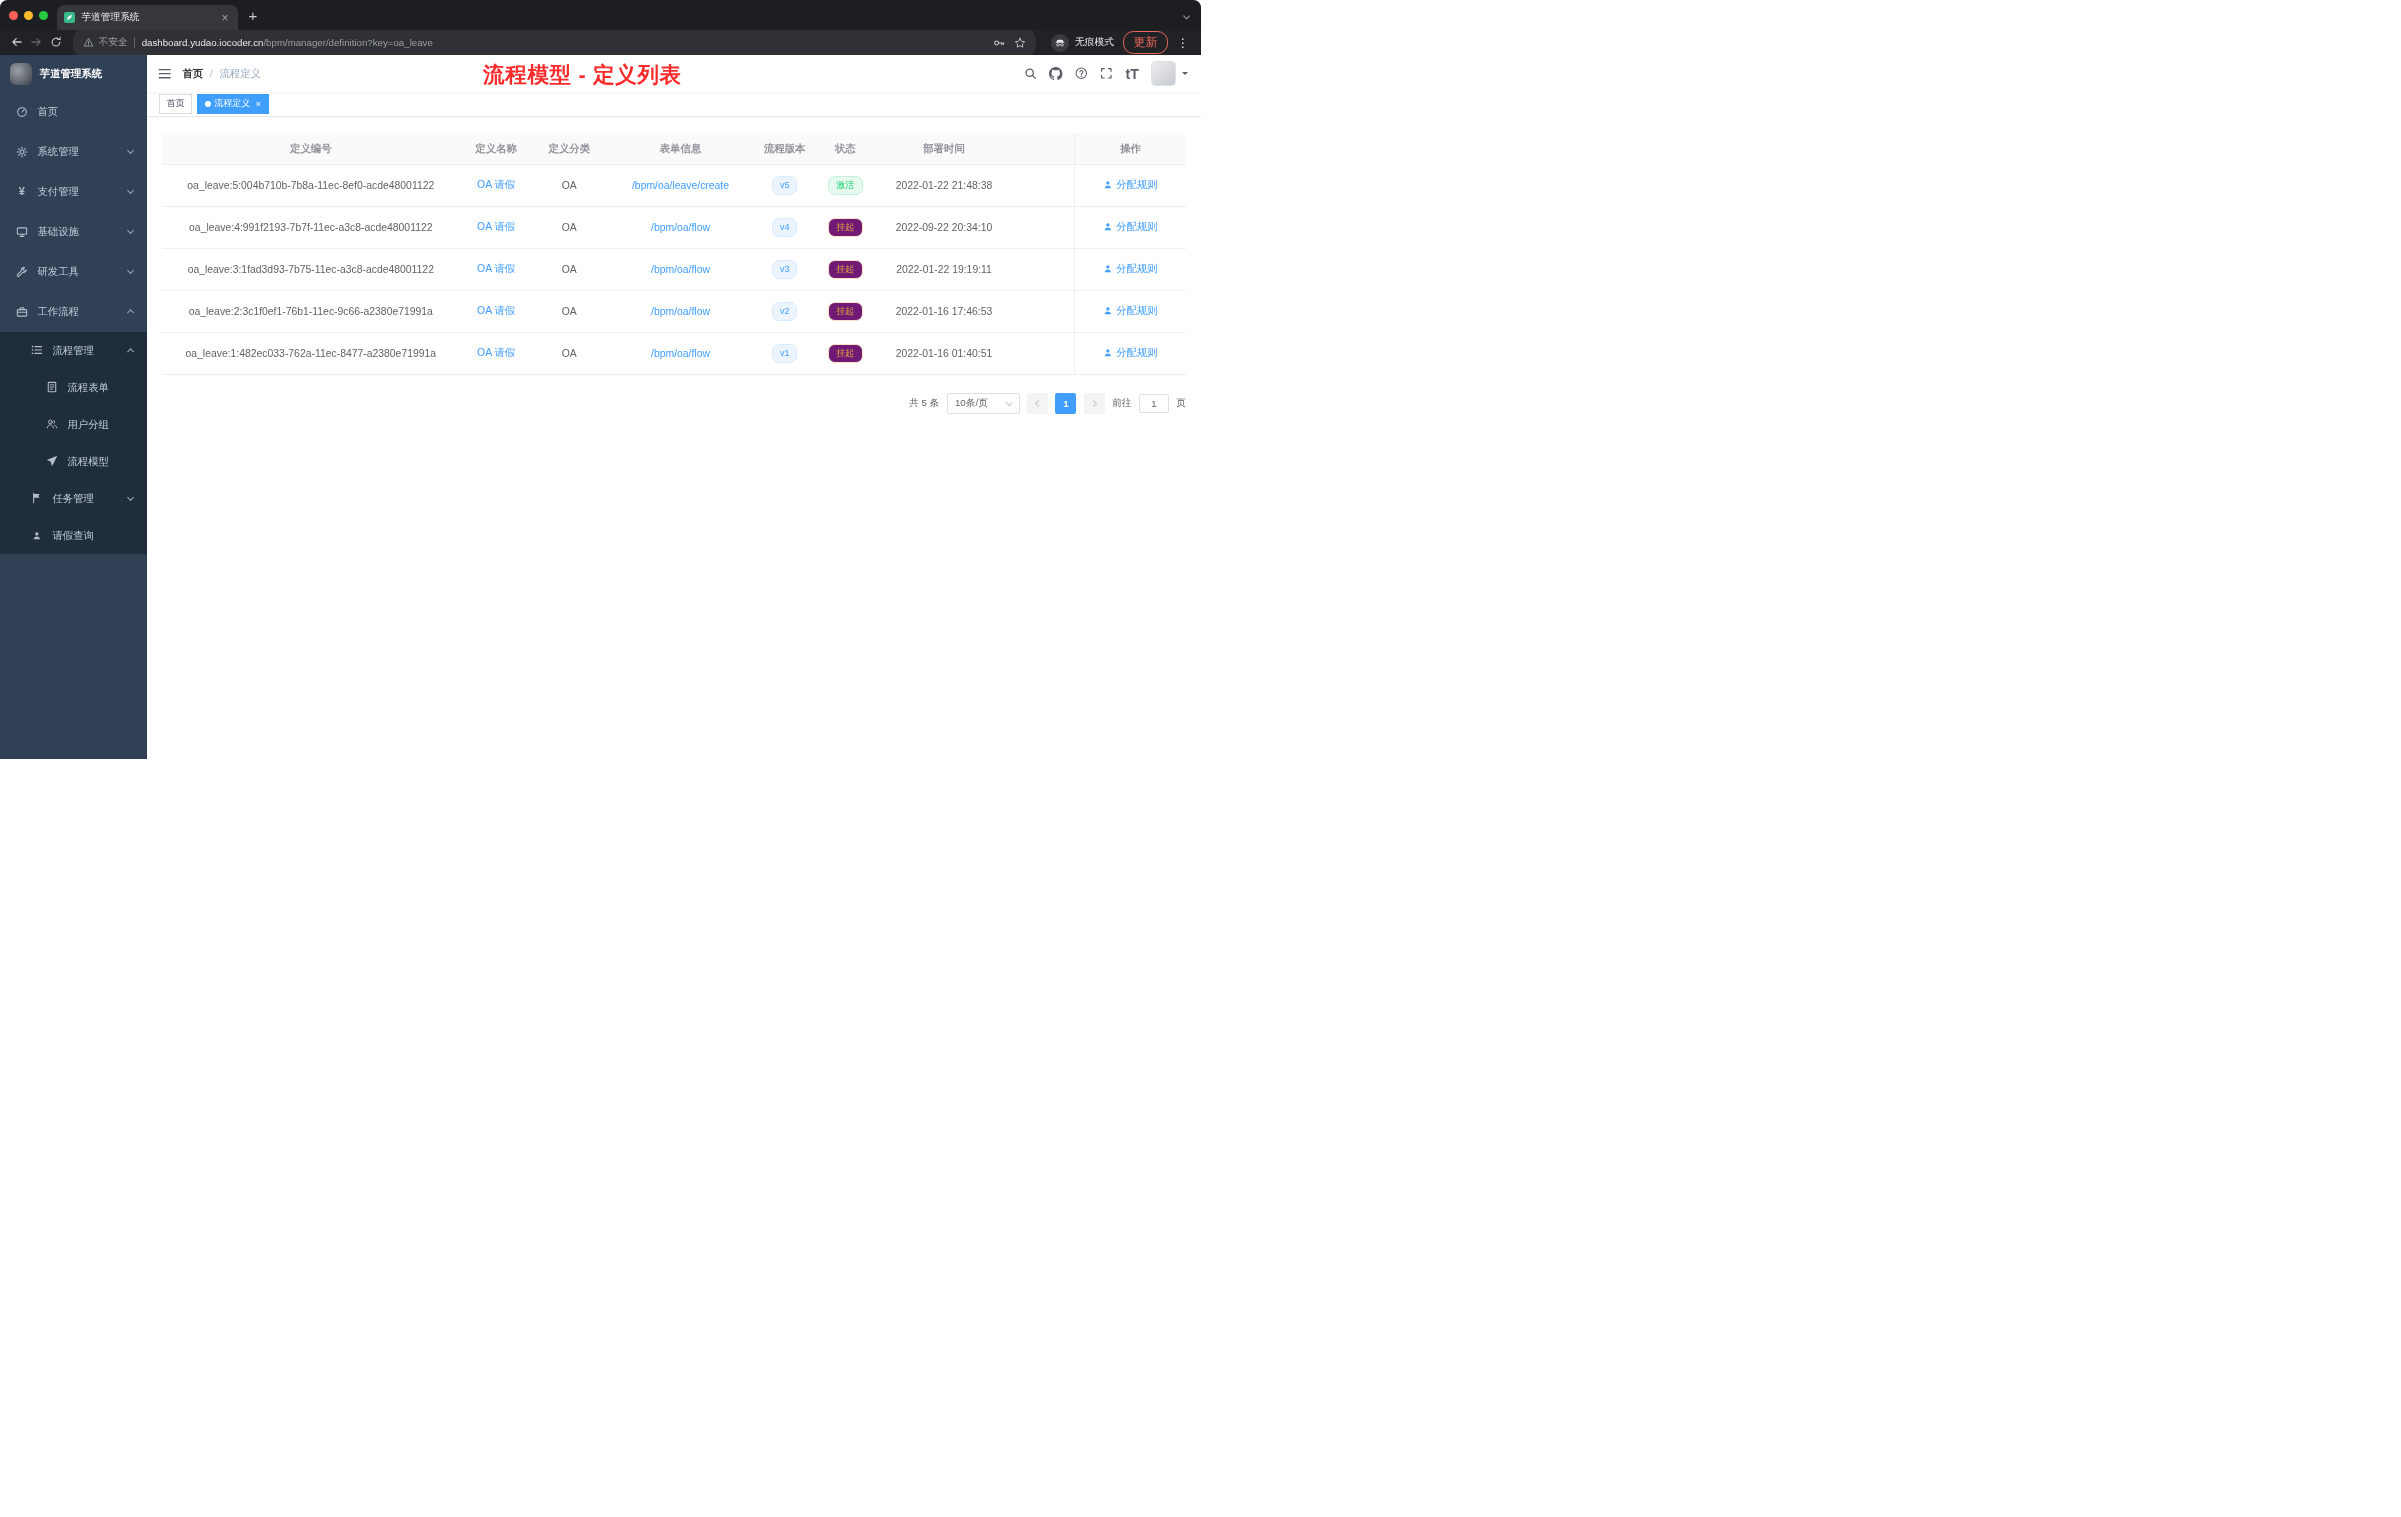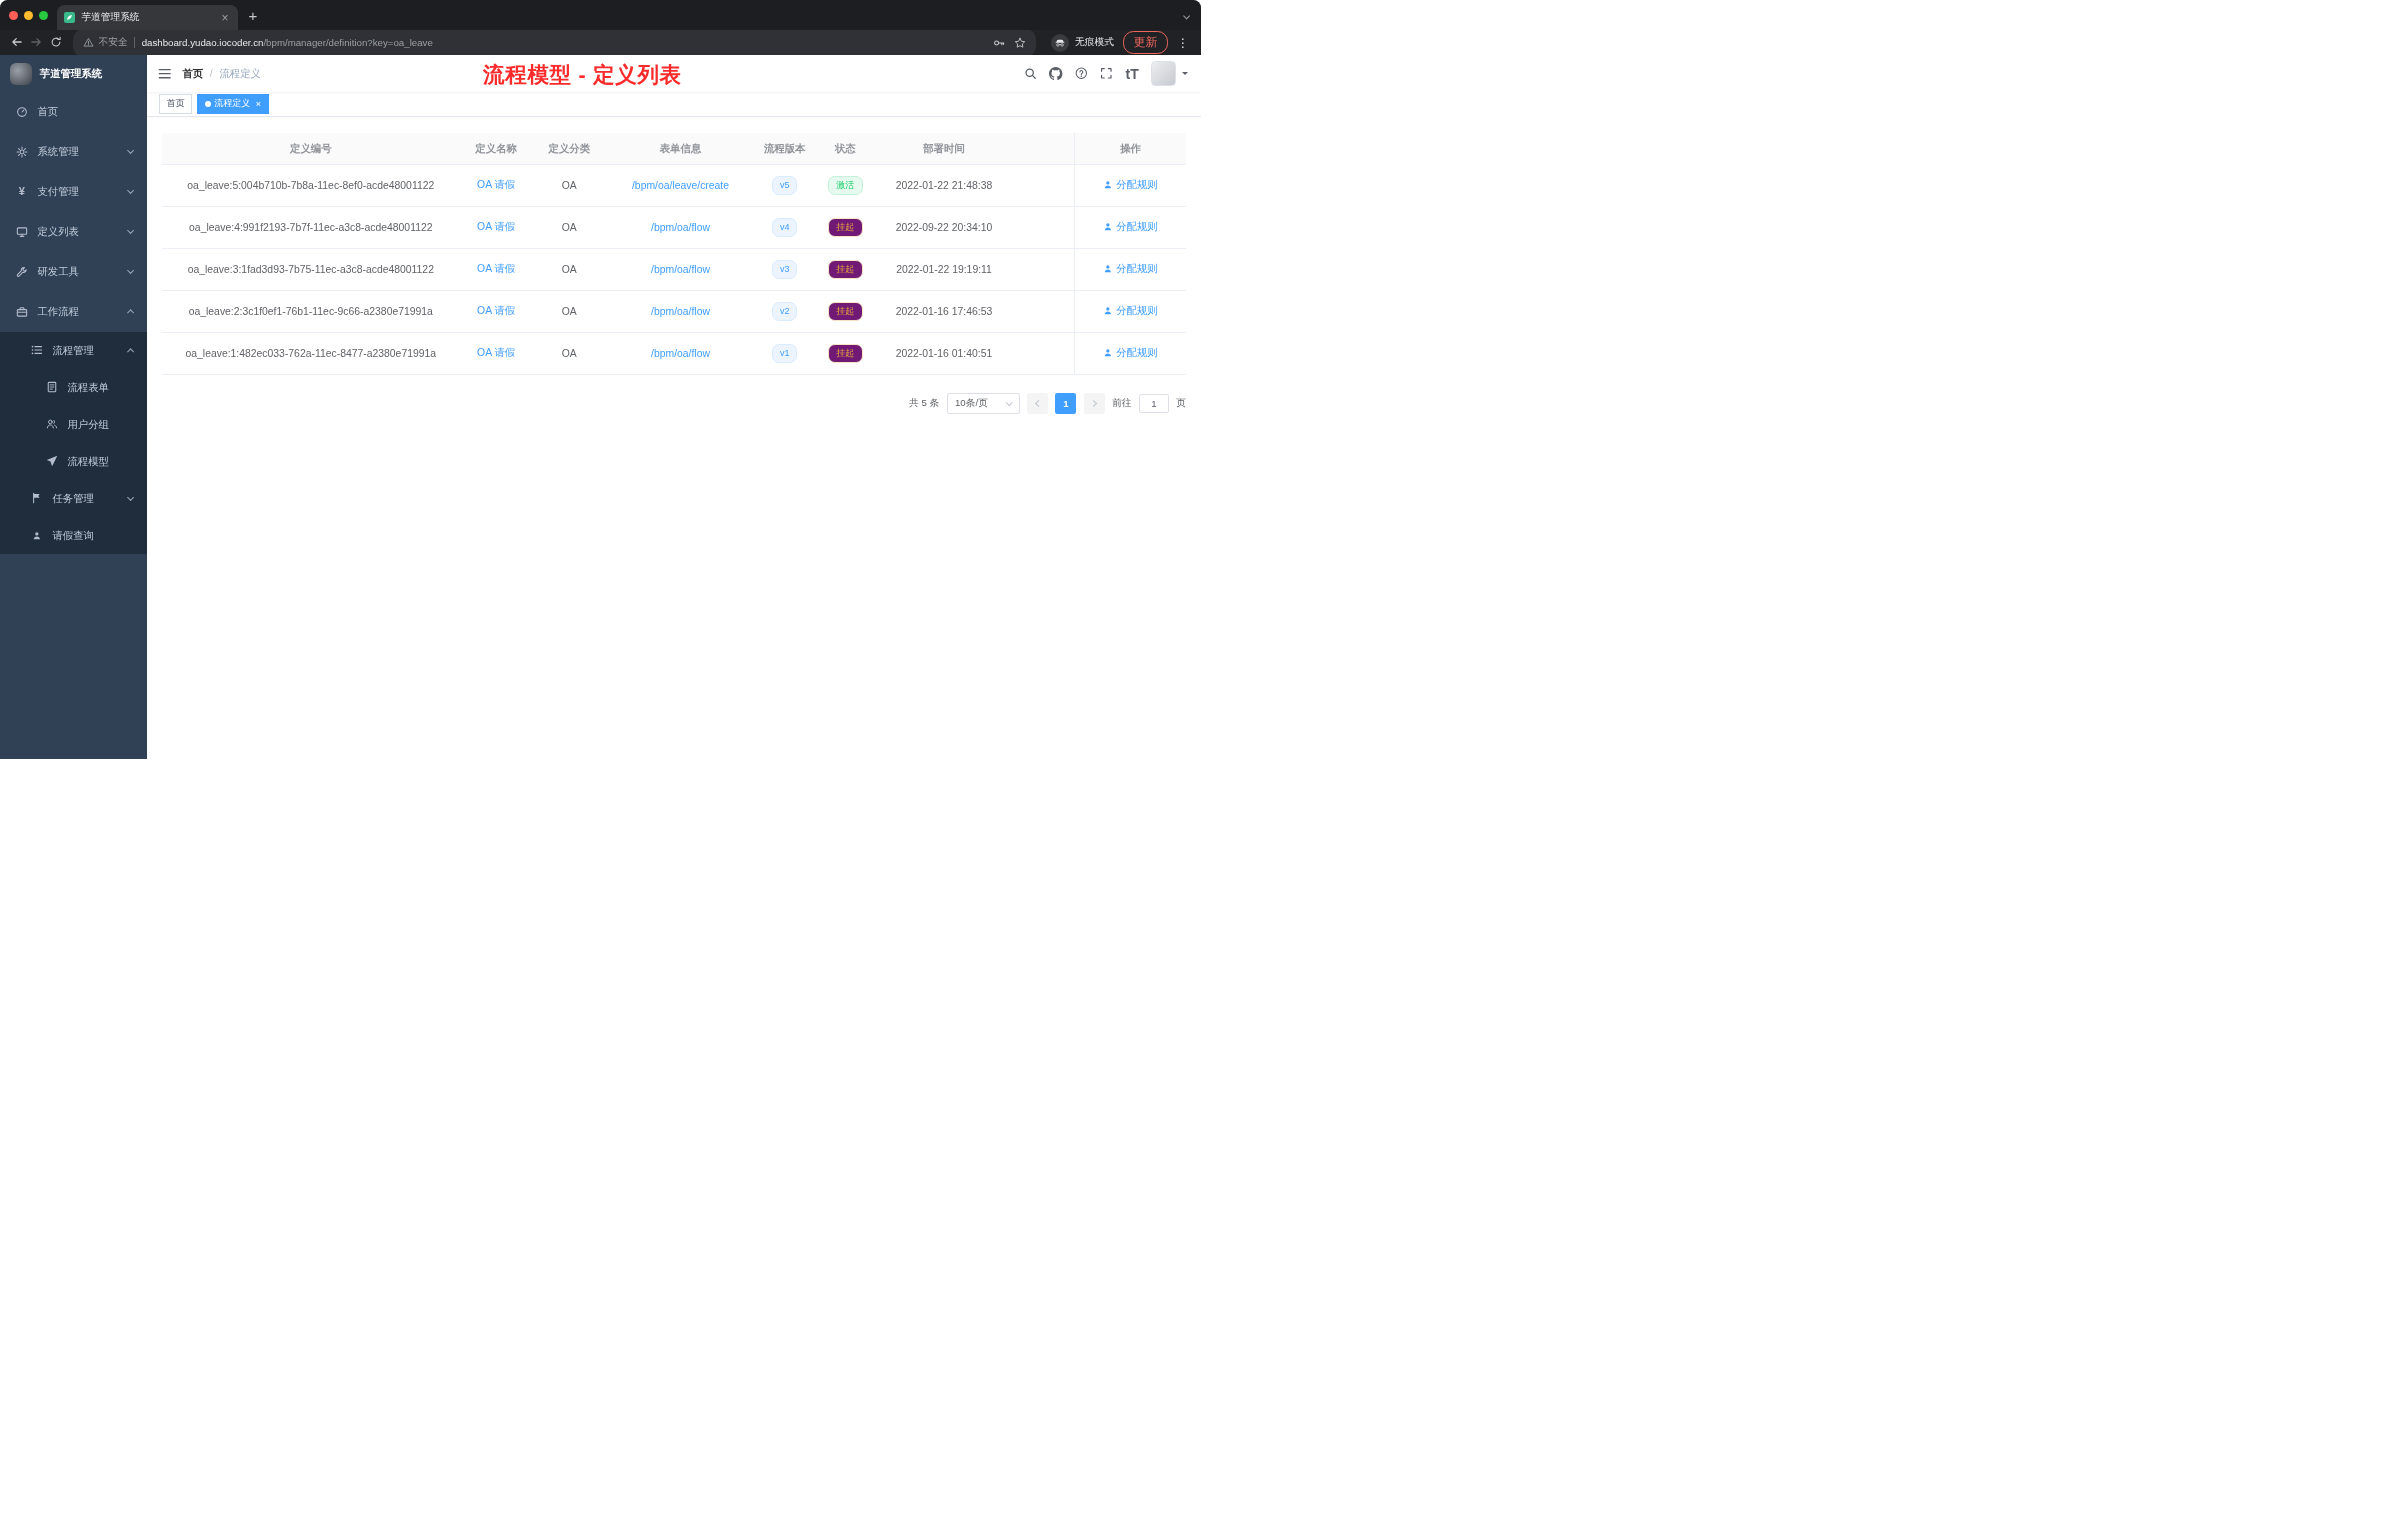--- a/index.html
+++ b/index.html
@@ -237,21 +237,21 @@
           <span class="mi-label">支付管理</span>
           <span class="mi-chev down"></span>
         </div>
         <div class="menu-item lvl1">
           <span class="mi-icon">
             <svg viewBox="0 0 16 16" width="12" height="12" fill="none" stroke="currentColor" stroke-width="1.4" stroke-linecap="round" stroke-linejoin="round">
               <rect x="1.8" y="2.5" width="12.4" height="8.5" rx="1"></rect>
               <path d="M5.5 13.8h5M8 11v2.8"></path>
             </svg>
           </span>
-          <span class="mi-label">定义列表</span>
+          <span class="mi-label">基础设施</span>
           <span class="mi-chev down"></span>
         </div>
         <div class="menu-item lvl1">
           <span class="mi-icon">
             <svg viewBox="0 0 16 16" width="12" height="12" fill="none" stroke="currentColor" stroke-width="1.4" stroke-linecap="round" stroke-linejoin="round">
               <path d="M13.6 5.2a3.3 3.3 0 0 1-4.3 3.1l-5.2 5.2a1.5 1.5 0 0 1-2.1-2.1l5.2-5.2a3.3 3.3 0 0 1 4.1-4.1L9 4.4l2.6 2.6 2-2z"></path>
             </svg>
           </span>
           <span class="mi-label">研发工具</span>
           <span class="mi-chev down"></span>

